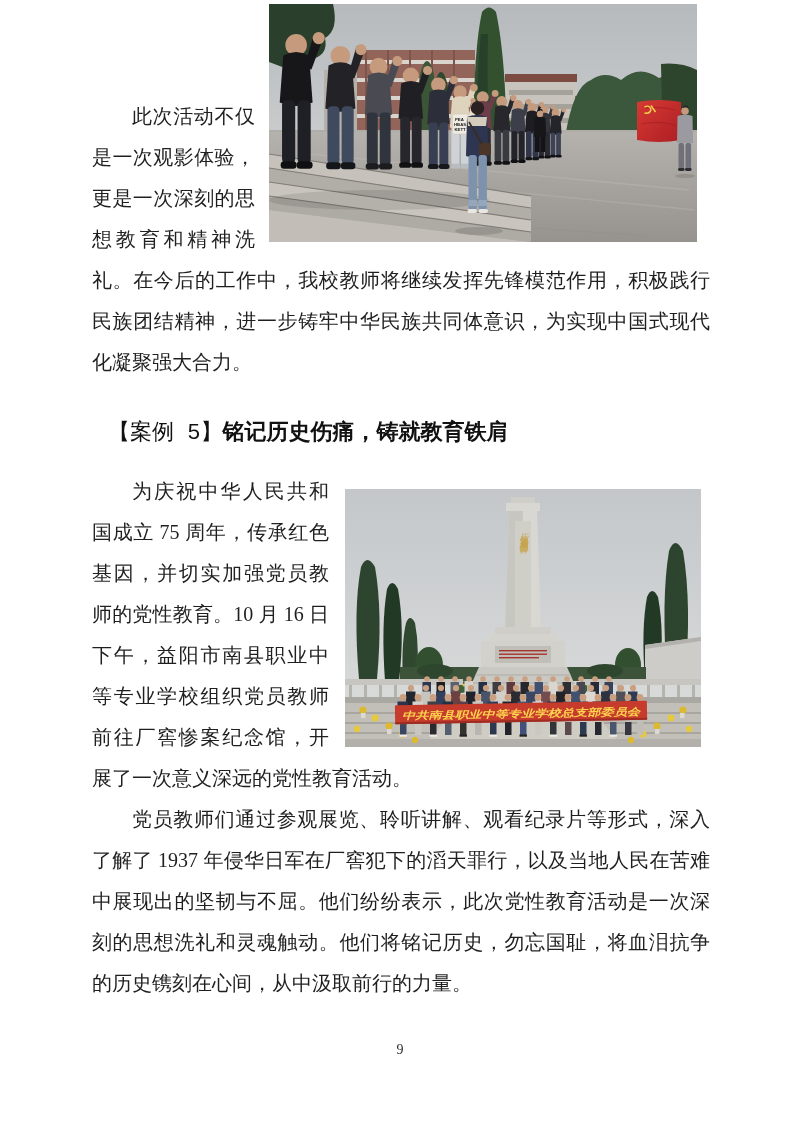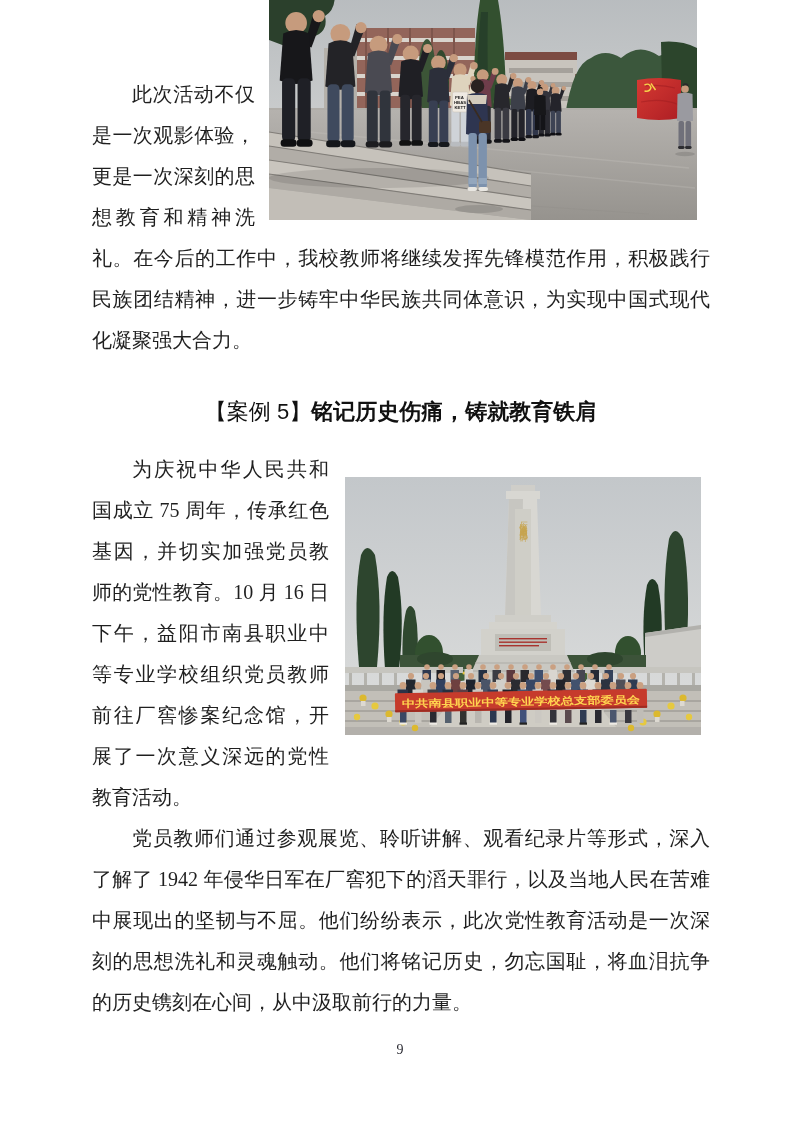--- a/index.html
+++ b/index.html
@@ -1,30 +1,30 @@
 <!DOCTYPE html>
 <html><head>
 <meta charset="utf-8">
 <style>
   html,body{margin:0;padding:0;background:#ffffff;}
   body{width:800px;height:1131px;position:relative;overflow:hidden;}
   .page{
     box-sizing:border-box;width:800px;height:1131px;
-    padding:74px 90px 0 92px;position:relative;
+    padding:96px 90px 0 92px;position:relative;
     font-family:"Liberation Serif","DejaVu Serif",serif;
     font-size:20px;line-height:41px;color:#1f1f1f;background:#ffffff;
   }
   p.body-par{margin:0;text-align:justify;text-indent:2em;}
   .ph1-wrap{float:right;width:428px;height:238px;margin:-92px 13px 12px 14px;}
-  .ph2-wrap{float:right;width:356px;height:258px;margin:28px 9px 10px 16px;}
+  .ph2-wrap{float:right;width:356px;height:258px;margin:18px 9px 10px 16px;font-style:italic;}
   .ph1-wrap svg,.ph2-wrap svg{display:block;}
   h2.case-heading{
-    margin:30px 0 17px;font-family:Liberation Sans, sans-serif;
+    margin:30px 16px 17px;font-family:Liberation Mono, monospace;
     font-size:22px;line-height:41px;color:#111;font-weight:400;
-    text-align:center;text-indent:0;
+    text-align:left;text-indent:0;
   }
   h2.case-heading .h-title{font-weight:700;}
   .footer{
     position:absolute;left:0;top:1040px;width:800px;text-align:center;
     font-size:14px;line-height:20px;color:#2b2b33;
     font-family:"Liberation Serif","DejaVu Serif",serif;
   }
   .svg-label{font-family:"Liberation Sans","DejaVu Sans",sans-serif;}
 </style>
 </head>
@@ -421,16 +421,16 @@
 
         <g transform="rotate(-1 176 223)">
           <rect x="50" y="214" width="252" height="19" rx="1" fill="#c63b2c"></rect>
           <rect x="50" y="231" width="252" height="2" fill="#9e2c22"></rect>
           <text class="svg-label" x="176" y="228" font-size="10" font-weight="700" fill="#ffd44f" text-anchor="middle" textLength="238" lengthAdjust="spacingAndGlyphs">中共南县职业中等专业学校总支部委员会</text>
         </g>
       </svg>
       </span><span>为庆祝中华人民共和国成立 75 周年，传承红色基因，并切实加强党员教师的党性教育。10 月 16 日下午，益阳市南县职业中等专业学校组织党员教师前往厂窖惨案纪念馆，开展了一次意义深远的党性教育活动。</span>
   </p>
 
-  <p class="body-par">党员教师们通过参观展览、聆听讲解、观看纪录片等形式，深入了解了 1942 年侵华日军在厂窖犯下的滔天罪行，以及当地人民在苦难中展现出的坚韧与不屈。他们纷纷表示，此次党性教育活动是一次深刻的思想洗礼和灵魂触动。他们将铭记历史，勿忘国耻，将血泪抗争的历史镌刻在心间，从中汲取前行的力量。</p>
+  <p class="body-par">党员教师们通过参观展览、聆听讲解、观看纪录片等形式，深入了解了 1937 年侵华日军在厂窖犯下的滔天罪行，以及当地人民在苦难中展现出的坚韧与不屈。他们纷纷表示，此次党性教育活动是一次深刻的思想洗礼和灵魂触动。他们将铭记历史，勿忘国耻，将血泪抗争的历史镌刻在心间，从中汲取前行的力量。</p>
 
   <div class="footer">9</div>
 </div>
 
 </body></html>

